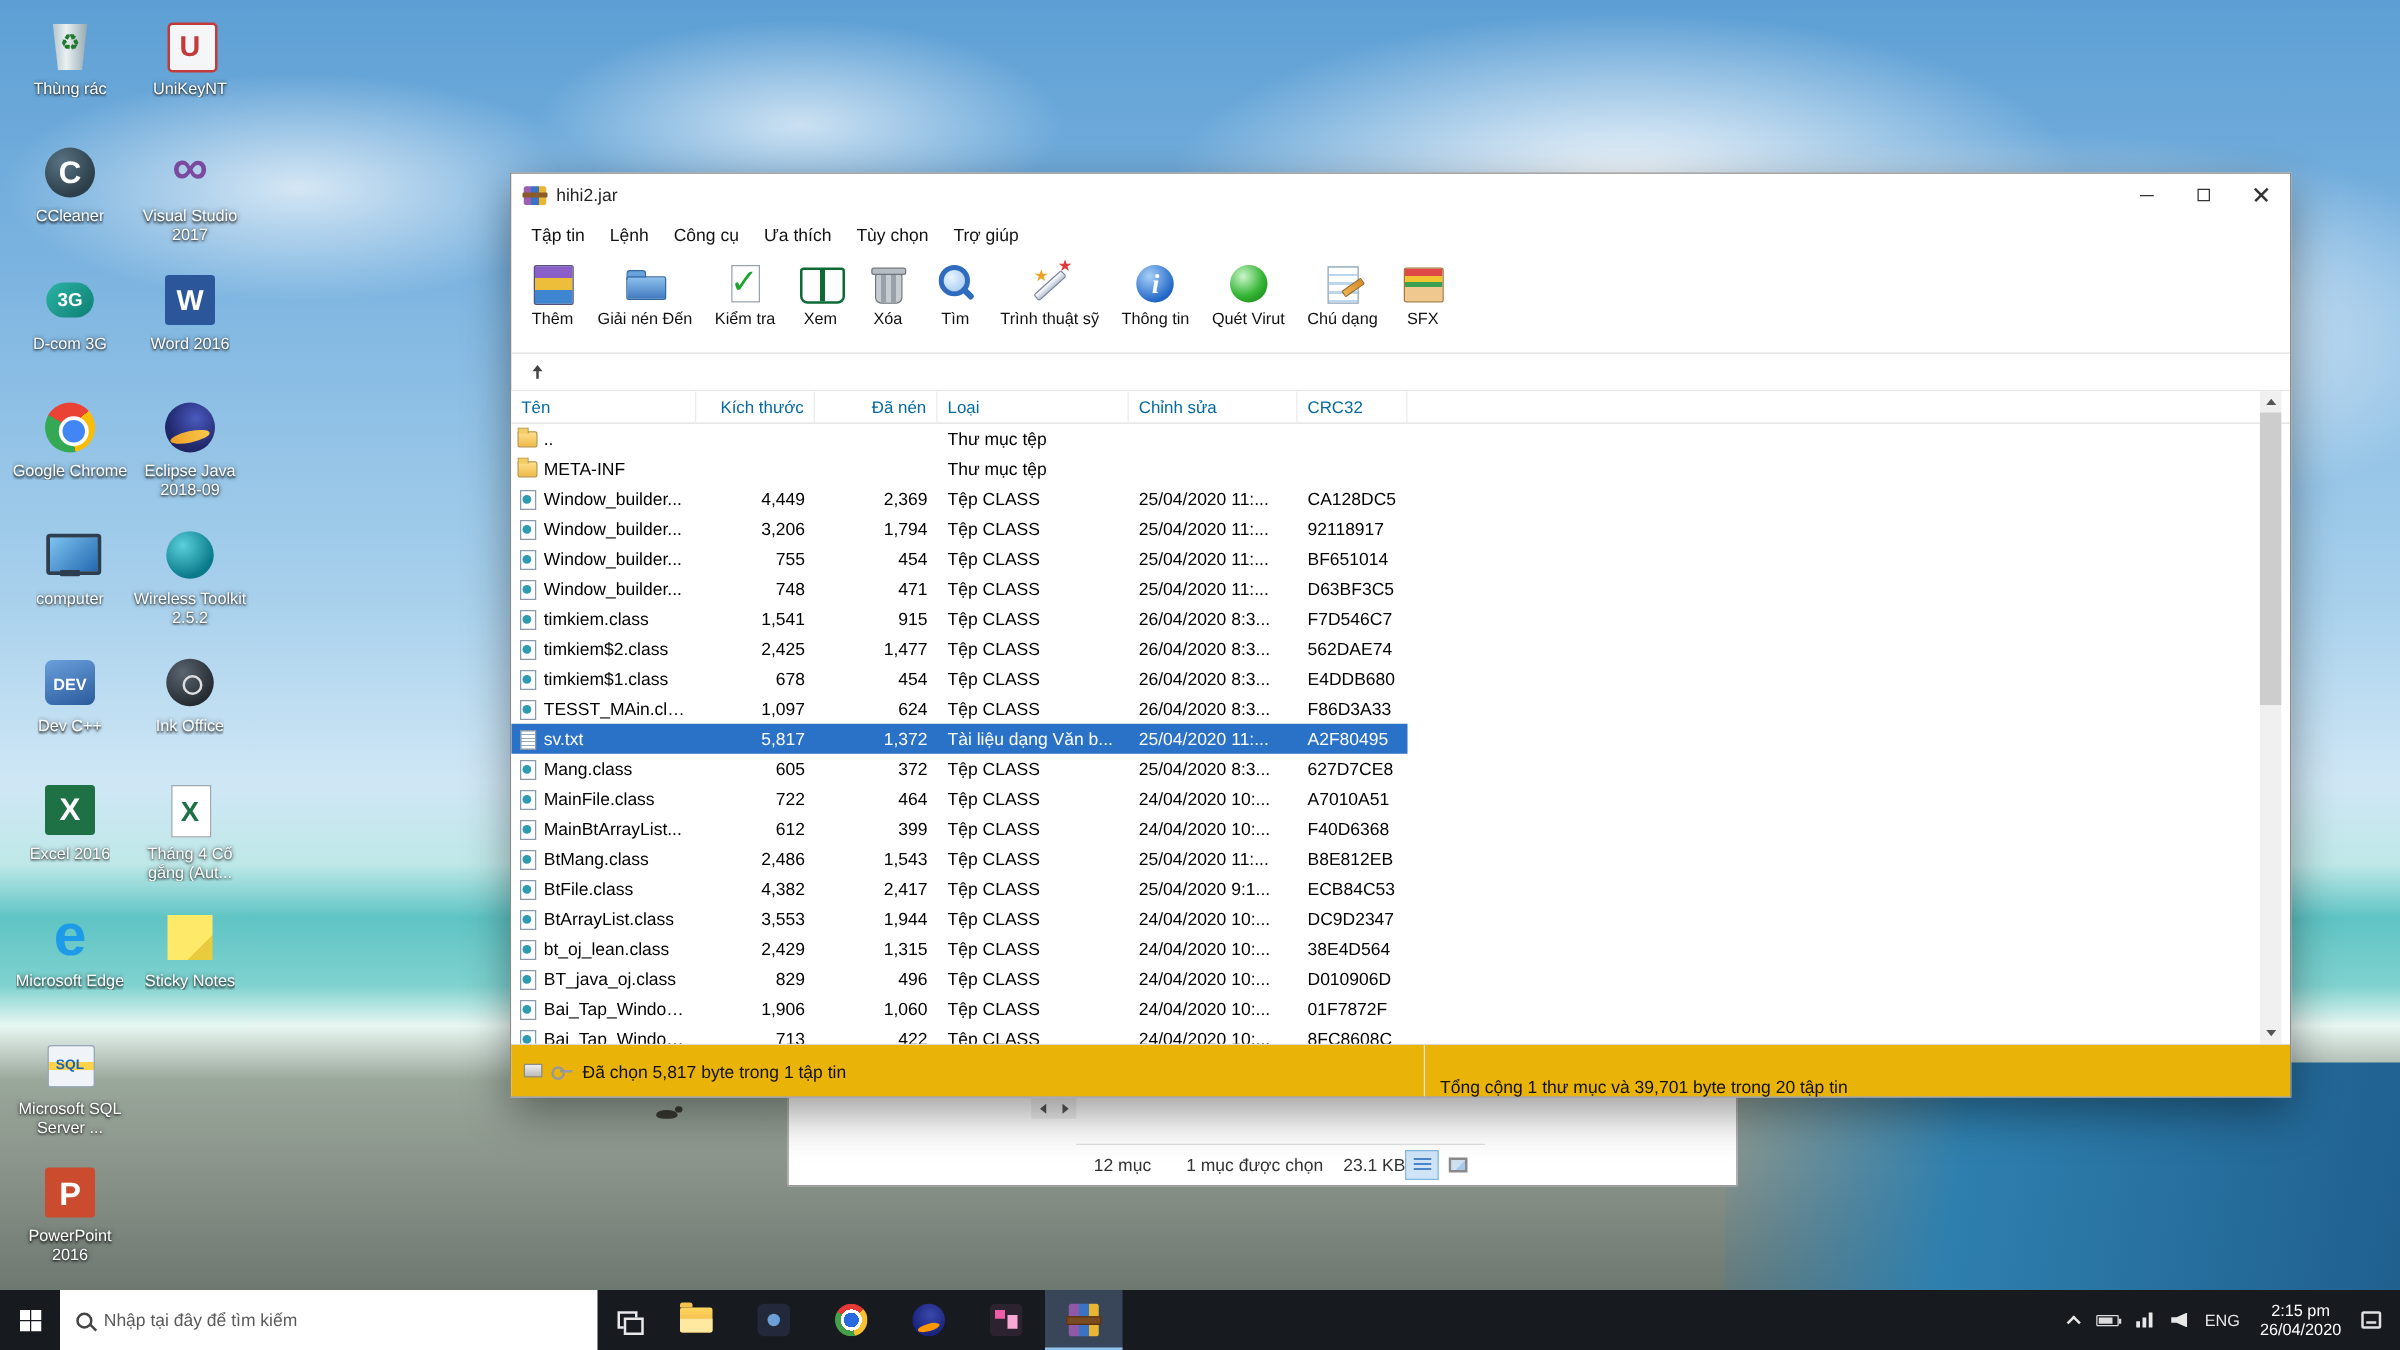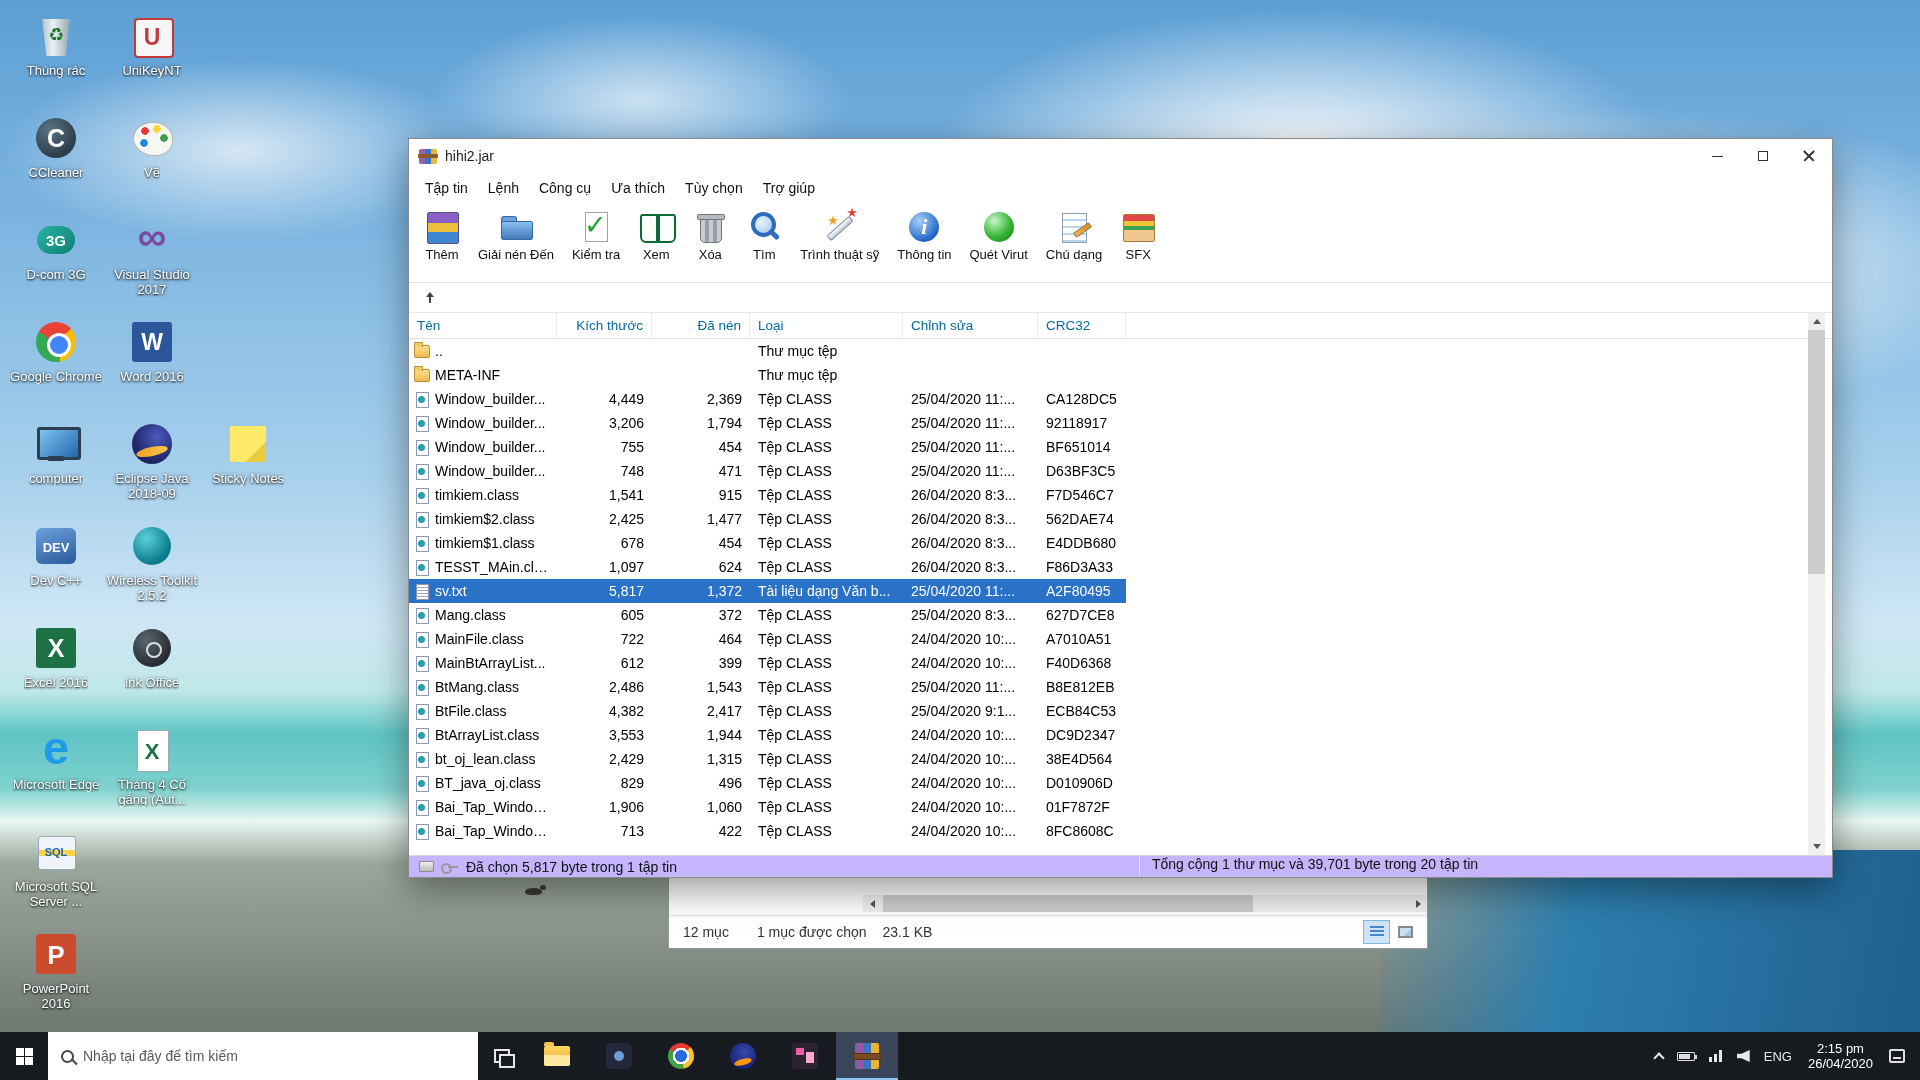--- a/index.html
+++ b/index.html
@@ -53,21 +53,21 @@
 .dicon-img[data-icon="wireless-toolkit-icon"]::before{left:3px;top:3px;width:38px;height:38px;border-radius:50%;background:radial-gradient(circle at 35% 30%,#5ad0da,#0a7a8a 70%)}
 .dicon-img[data-icon="sticky-notes-icon"]::before{left:4px;top:4px;width:36px;height:36px;background:linear-gradient(135deg,#ffe968 0 72%,#e8cc3e 72%)}
 .dicon-img[data-icon="excel-icon"]::before{left:2px;top:2px;width:40px;height:40px;background:#1e7145;border-radius:3px}
 .dicon-img[data-icon="excel-icon"]::after{content:"X";left:0;top:8px;width:44px;text-align:center;color:#fff;font-weight:bold;font-size:25px}
 .dicon-img[data-icon="ink-office-icon"]::before{left:3px;top:3px;width:38px;height:38px;border-radius:50%;background:radial-gradient(circle at 35% 30%,#5a6570,#23292e 75%)}
 .dicon-img[data-icon="ink-office-icon"]::after{left:16px;top:16px;width:12px;height:12px;border:2px solid #ddd;border-radius:50%}
 .dicon-img[data-icon="edge-icon"]::after{content:"e";left:0;top:-8px;width:44px;text-align:center;color:#1e9be8;font-weight:bold;font-size:47px}
 .dicon-img[data-icon="sql-server-icon"]::before{left:4px;top:6px;width:36px;height:32px;background:linear-gradient(180deg,#f0f4f8 0 40%,#ffd24a 40% 60%,#f0f4f8 60%);border:1px solid #98a8b8;border-radius:3px}
 .dicon-img[data-icon="sql-server-icon"]::after{content:"SQL";left:0;top:16px;width:44px;text-align:center;color:#1565c0;font-weight:bold;font-size:11px}
 
-.explorer{position:absolute;left:668px;top:878px;width:760px;height:71px;background:#fff;border:1px solid #979797;border-top:none;z-index:3;display:flex;flex-direction:column}
+.explorer{position:absolute;left:630px;top:878px;width:760px;height:71px;background:#fff;border:1px solid #979797;border-top:none;z-index:3;display:flex;}
 .ex-top{height:17px}
 .ex-hscroll{height:17px;margin-left:194px;background:#f0f0f0;display:flex;align-items:center}
 .ex-arrow{width:18px;height:17px;display:flex;align-items:center;justify-content:center}
 .tri-left{width:0;height:0;border-top:4px solid transparent;border-bottom:4px solid transparent;border-right:5px solid #555}
 .tri-right{width:0;height:0;border-top:4px solid transparent;border-bottom:4px solid transparent;border-left:5px solid #555}
 .ex-track{flex:1;height:17px;position:relative}
 .ex-thumb{position:absolute;left:2px;top:0;height:17px;width:70%;background:#cdcdcd}
 .ex-status{height:33px;margin-top:auto;border-top:1px solid #e0e0e0;display:flex;align-items:center;font-size:14px;color:#333;padding:0 8px}
 .ex-count{margin-left:6px}
 .ex-sel{margin-left:28px}
@@ -140,21 +140,21 @@
 .row[data-icon="folder-icon"] .file-icon::after,.row[data-icon="folder-up-icon"] .file-icon::after{left:0;top:-3px;width:7px;height:4px;background:#f4cc66;border:1px solid #b8913a;border-bottom:none;border-radius:1px 1px 0 0}
 .row[data-icon="class-file-icon"] .file-icon::before{left:2px;top:-1px;width:11px;height:14px;background:#fff;border:1px solid #8a9aac}
 .row[data-icon="class-file-icon"] .file-icon::after{left:4px;top:3px;width:7px;height:7px;border-radius:50%;background:#2e9bb0}
 .row[data-icon="text-file-icon"] .file-icon::before{left:2px;top:-1px;width:11px;height:14px;background:repeating-linear-gradient(180deg,#fff 0 2px,#99aabb 2px 3px);border:1px solid #8a9aac}
 .vscroll{position:absolute;top:0;right:7px;width:17px;bottom:0;display:flex;flex-direction:column;background:#f0f0f0}
 .vs-arrow{height:17px;display:flex;align-items:center;justify-content:center;background:#f0f0f0}
 .tri-up{width:0;height:0;border-left:4px solid transparent;border-right:4px solid transparent;border-bottom:5px solid #555}
 .tri-down{width:0;height:0;border-left:4px solid transparent;border-right:4px solid transparent;border-top:5px solid #555}
 .vs-track{flex:1;position:relative}
 .vs-thumb{position:absolute;top:0;left:0;right:0;height:48%;background:#cdcdcd}
-.statusbar{height:22px;border-top:1px solid #d9d9d9;display:flex;align-items:flex-start;font-size:14px;color:#111;flex:none;background:#c4b5fd}
+.statusbar{height:42px;border-top:1px solid #d9d9d9;display:flex;align-items:flex-end;font-size:14px;color:#111;flex:none;background:#eab308}
 .sb-left{width:731px;display:flex;align-items:center;padding-left:10px;gap:7px;border-right:1px solid #e0e0e0;height:100%}
 .sb-right{flex:1;padding-left:12px}
 .sb-ico{display:inline-block}
 .sb-ico.drive{width:15px;height:11px;border:1px solid #8a8a8a;background:linear-gradient(#eee,#bbb);border-radius:1px}
 .sb-ico.key{width:18px;height:8px;position:relative}
 .sb-ico.key::before{content:"";position:absolute;left:0;top:0;width:7px;height:7px;border:2px solid #999;border-radius:50%}
 .sb-ico.key::after{content:"";position:absolute;left:7px;top:3px;width:10px;height:2px;background:#999}
 
 .taskbar{position:absolute;left:0;right:0;bottom:0;height:48px;background:var(--taskbar_bg,#171a1f);display:flex;align-items:stretch;z-index:20}
 .start{width:48px;display:flex;align-items:center;justify-content:center}
@@ -254,24 +254,20 @@
     <div class="dicon">
       <div class="dicon-img" data-icon="powerpoint-icon"></div>
       <div class="dicon-label">PowerPoint 2016</div>
     </div>
 
     <div class="dicon">
       <div class="dicon-img" data-icon="unikey-icon"></div>
       <div class="dicon-label">UniKeyNT</div>
     </div>
 
-    <div class="dicon">
-      <div class="dicon-img" data-icon="paint-icon"></div>
-      <div class="dicon-label">Vẽ</div>
-    </div>
 
     <div class="dicon">
       <div class="dicon-img" data-icon="visual-studio-icon"></div>
       <div class="dicon-label">Visual Studio 2017</div>
     </div>
 
     <div class="dicon">
       <div class="dicon-img" data-icon="word-icon"></div>
       <div class="dicon-label">Word 2016</div>
     </div>

